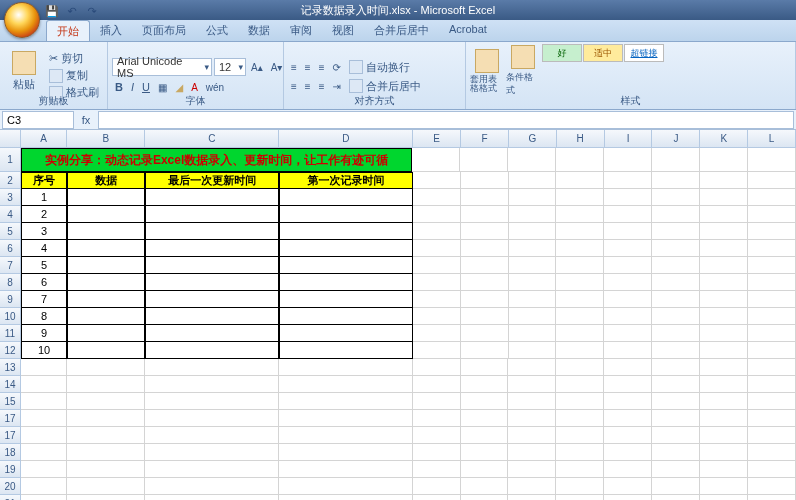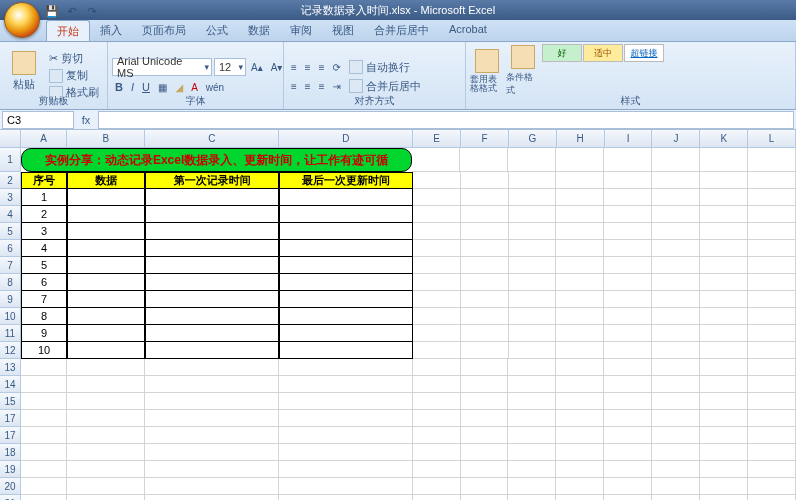--- a/index.html
+++ b/index.html
@@ -202,36 +202,36 @@
         <div class="ch" style="width: 50px;">F</div>
         <div class="ch" style="width: 50px;">G</div>
         <div class="ch" style="width: 50px;">H</div>
         <div class="ch" style="width: 50px;">I</div>
         <div class="ch" style="width: 50px;">J</div>
         <div class="ch" style="width: 50px;">K</div>
         <div class="ch" style="width: 50px;">L</div>
       </div>
       <div class="row" style="height: 24px;">
         <div class="rh">1</div>
-        <div class="cell merge-title" style="width: 410px; border-radius: 10px;">实例分享：动态记录Excel数据录入、更新时间，让工作有迹可循</div>
+        <div class="cell merge-title" style="width: 410px;">实例分享：动态记录Excel数据录入、更新时间，让工作有迹可循</div>
         <div class="cell" style="width: 50px;"></div>
         <div class="cell" style="width: 50px;"></div>
         <div class="cell" style="width: 50px;"></div>
         <div class="cell" style="width: 50px;"></div>
         <div class="cell" style="width: 50px;"></div>
         <div class="cell" style="width: 50px;"></div>
         <div class="cell" style="width: 50px;"></div>
         <div class="cell" style="width: 50px;"></div>
       </div>
       <div class="row">
         <div class="rh">2</div>
         <div class="cell hdr" style="width: 48px;">序号</div>
         <div class="cell hdr" style="width: 82px;">数据</div>
+        <div class="cell hdr" style="width: 140px;">最后一次更新时间</div>
         <div class="cell hdr" style="width: 140px;">第一次记录时间</div>
-        <div class="cell hdr" style="width: 140px;">最后一次更新时间</div>
         <div class="cell" style="width: 50px;"></div>
         <div class="cell" style="width: 50px;"></div>
         <div class="cell" style="width: 50px;"></div>
         <div class="cell" style="width: 50px;"></div>
         <div class="cell" style="width: 50px;"></div>
         <div class="cell" style="width: 50px;"></div>
         <div class="cell" style="width: 50px;"></div>
         <div class="cell" style="width: 50px;"></div>
       </div>
       <div class="row">

